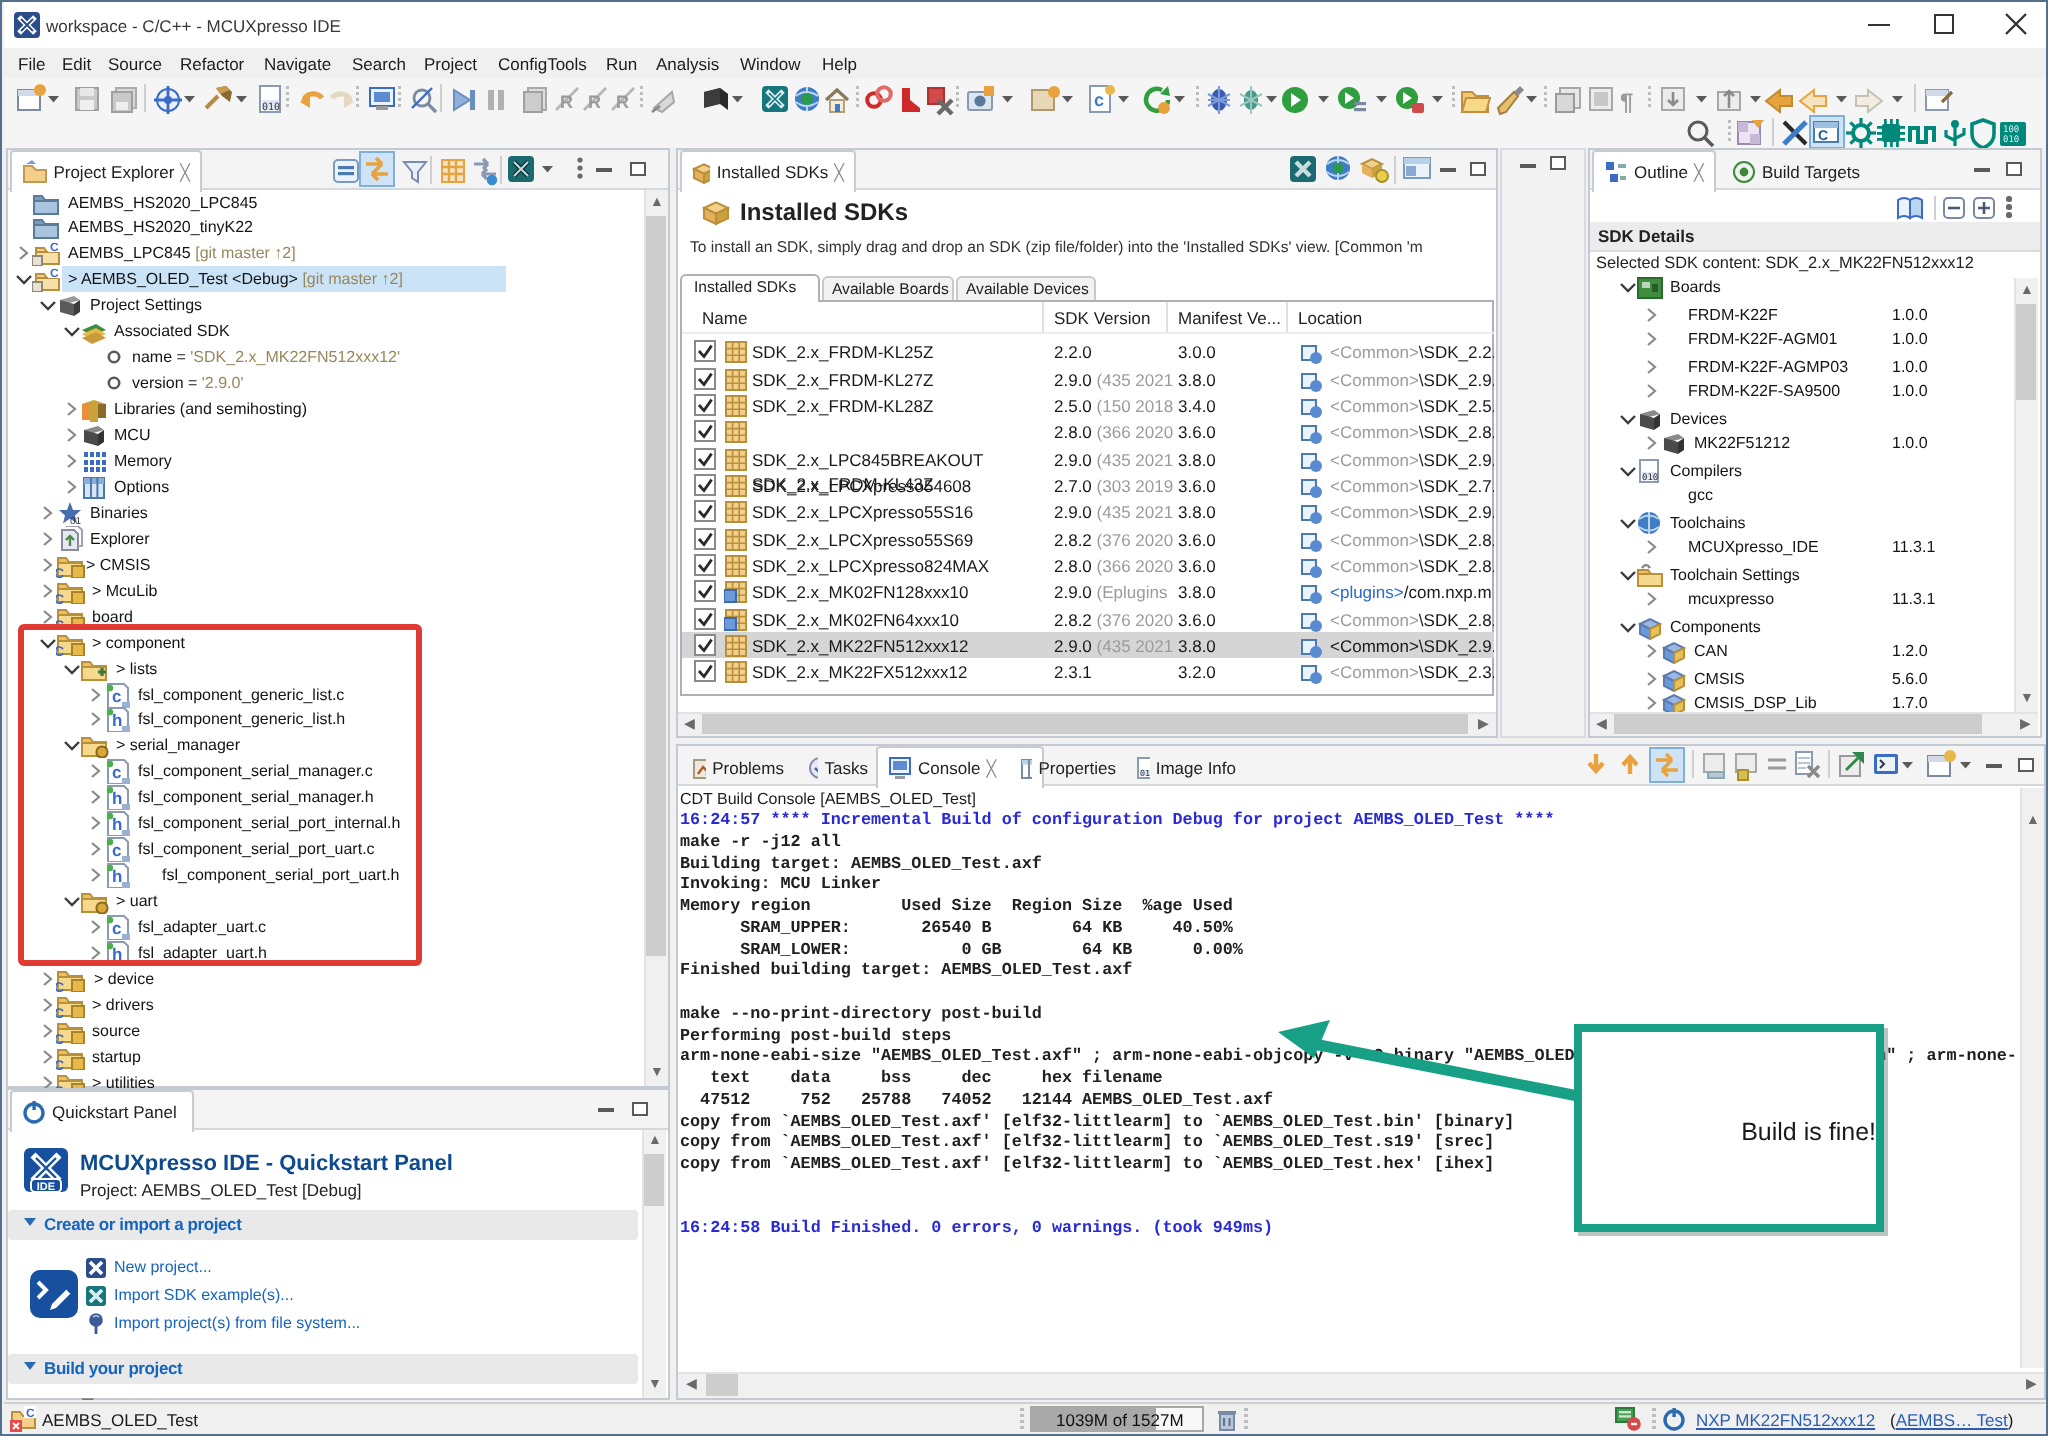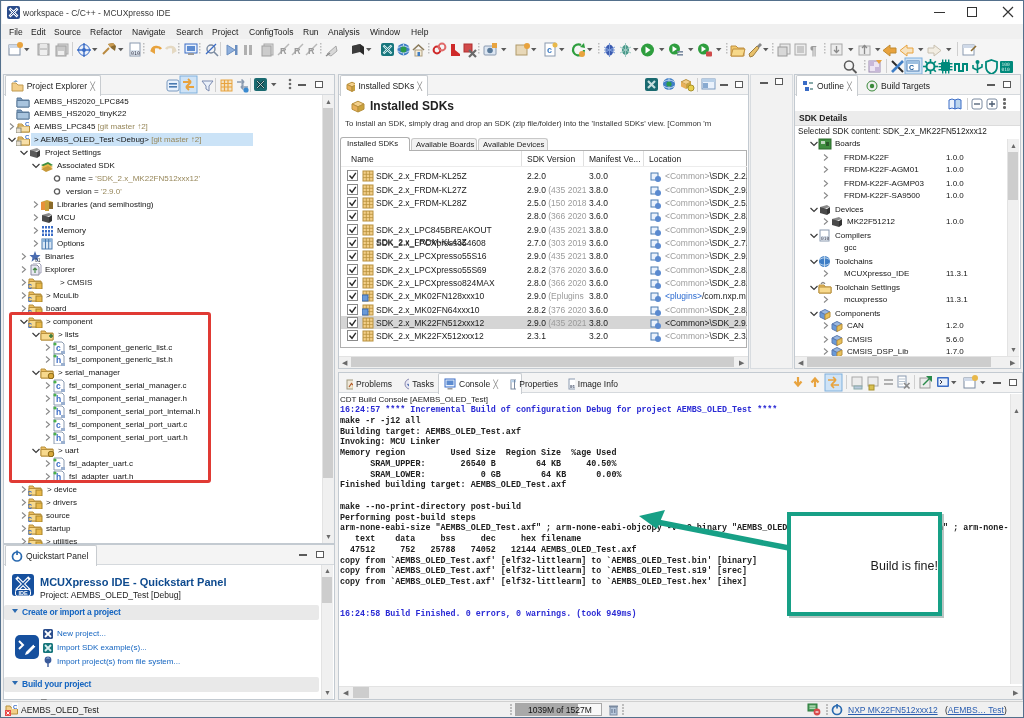--- a/index.html
+++ b/index.html
@@ -572,21 +572,21 @@
     <div class="row" style="left:18px;top:275px">
       <svg width="9" height="13" style="flex:0 0 9px">
         <path d="M3 3.5 L6.5 6.5 L3 9.5" stroke="#8a8a8a" stroke-width="1.1" fill="none"></path>
       </svg>
       <svg width="15" height="13" style="flex:0 0 15px">
         <path d="M1 3 l4 0 l1.5 2 l6.5 0 l0 7 l-12 0 z" fill="#edbf62" stroke="#b8903c"></path>
         <path d="M1 5.5 l12 0 l0 6.5 l-12 0 z" fill="#f7d98d" stroke="#b8903c"></path>
         <rect x="8" y="7" width="6" height="6" fill="#e8b84a" stroke="#a8842a"></rect>
         <text x="-1" y="13" font-size="7" fill="#3a6cc6" font-weight="bold">C</text>
       </svg>
-      <span style="margin-left:17px">&gt; CMSIS</span>
+      <span style="margin-left:0">&gt; CMSIS</span>
     </div>
     <div class="row" style="left:18px;top:288px">
       <svg width="9" height="13" style="flex:0 0 9px">
         <path d="M3 3.5 L6.5 6.5 L3 9.5" stroke="#8a8a8a" stroke-width="1.1" fill="none"></path>
       </svg>
       <svg width="15" height="13" style="flex:0 0 15px">
         <path d="M1 3 l4 0 l1.5 2 l6.5 0 l0 7 l-12 0 z" fill="#edbf62" stroke="#b8903c"></path>
         <path d="M1 5.5 l12 0 l0 6.5 l-12 0 z" fill="#f7d98d" stroke="#b8903c"></path>
         <rect x="8" y="7" width="6" height="6" fill="#e8b84a" stroke="#a8842a"></rect>
         <text x="-1" y="13" font-size="7" fill="#3a6cc6" font-weight="bold">C</text>
@@ -714,21 +714,21 @@
     <div class="row" style="left:42px;top:430px">
       <svg width="9" height="13" style="flex:0 0 9px">
         <path d="M3 3.5 L6.5 6.5 L3 9.5" stroke="#8a8a8a" stroke-width="1.1" fill="none"></path>
       </svg>
       <svg width="14" height="13" style="flex:0 0 14px">
         <path d="M2 1 l8 0 l2 2 l0 10 l-10 0 z" fill="#fff" stroke="#8a9ab0"></path>
         <text x="4" y="10" font-size="8.5" fill="#3a6cc6" font-weight="bold">h</text>
         <circle cx="3" cy="3" r="1.6" fill="#4ab04a"></circle>
         <rect x="9" y="10" width="4" height="3" fill="#9ab0d0"></rect>
       </svg>
-      <span style="margin-left:3px">fsl_component_serial_port_uart.h</span>
+      <span style="margin-left:15px">fsl_component_serial_port_uart.h</span>
     </div>
     <div class="row" style="left:30px;top:443px">
       <svg width="9" height="13" style="flex:0 0 9px">
         <path d="M1.5 5 L5 8.5 L8.5 5" stroke="#3b3b3b" stroke-width="1.2" fill="none"></path>
       </svg>
       <svg width="15" height="13" style="flex:0 0 15px">
         <path d="M1 3 l4 0 l1.5 2 l6.5 0 l0 7 l-12 0 z" fill="#edbf62" stroke="#b8903c"></path>
         <path d="M1 5.5 l12 0 l0 6.5 l-12 0 z" fill="#f7d98d" stroke="#b8903c"></path>
         <circle cx="11" cy="10" r="2.8" fill="#d8a83a" stroke="#8a6a1a"></circle>
       </svg>

